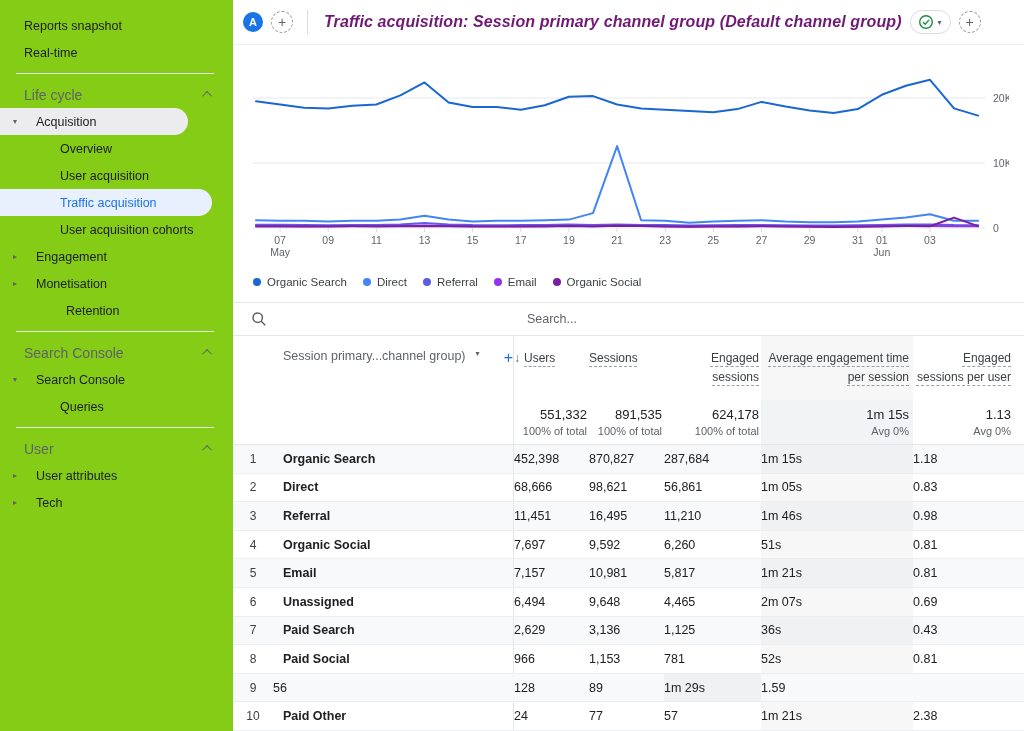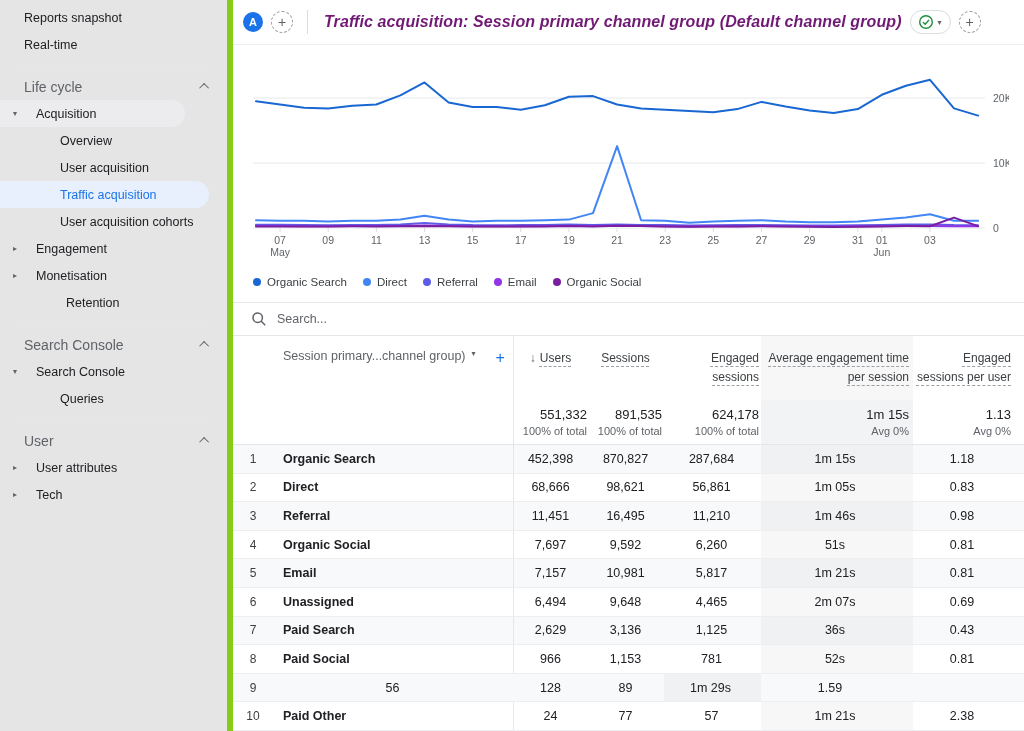--- a/index.html
+++ b/index.html
@@ -1,21 +1,21 @@
 <!DOCTYPE html>
 <html><head>
 <meta charset="utf-8">
 <style>
   * { margin:0; padding:0; box-sizing:border-box; }
   html,body { width:1024px; height:731px; overflow:hidden; background:#fff;
     font-family:"Liberation Sans", sans-serif; color:#202124; }
   .app { display:flex; width:1024px; height:731px; }
 
   
-  .sidebar { width:233px; flex:0 0 233px; border-right:6px solid #84cc16; padding-top:4px; background:#e5e5e5; }
+  .sidebar { width:233px; flex:0 0 233px; border-right:3px solid #84cc16; padding-top:12px; background:#84cc16; }
   .s-item, .s-topic, .s-sub, .s-section { height:27px; display:flex; align-items:center;
     font-size:12.5px; color:#202124; cursor:pointer; white-space:nowrap; }
   .s-item { padding-left:24px; }
   .s-item.lvl2 { padding-left:36px;margin-left:30px; }
   .s-section { padding-left:24px; color:#5f6368; font-size:14px; padding-right:14px; }
   .s-section .grow { flex:1; }
   .chev-up { width:7px; height:7px; border-left:1.6px solid #5f6368; border-top:1.6px solid #5f6368;
     transform:rotate(45deg) translateY(2px); margin-right:4px; }
   .s-topic { padding-left:11px; }
   .s-topic .arr { width:25px; font-size:8px; color:#5f6368; text-align:left; padding-left:2px; }
@@ -43,32 +43,32 @@
   .legend { display:flex; align-items:center; gap:16px; padding:4px 0 0 4px; height:22px; }
   .leg-item { display:flex; align-items:center; gap:6px; font-size:11.5px; color:#3c4043; }
   .leg-dot { width:8px; height:8px; border-radius:50%; }
   .axis-text { font-size:10.5px; fill:#5f6368; }
 
   
   .table-block { margin-top:11px; border-top:1px solid #e4e6e8; }
   .search-row { height:33px; display:flex; align-items:center; padding-left:18px; gap:10px;
     border-bottom:1px solid #e4e6e8; }
   .search-input { border:none; outline:none; font-size:12.5px; color:#202124; width:300px;
-    font-family:"Liberation Sans", sans-serif; }
+    font-family:"Liberation Sans", sans-serif;text-align:right; }
   .search-input::placeholder { color:#5f6368; }
   .grid-row { display:grid; grid-template-columns:40px 241px 75px 75px 97px 152px 1fr; align-items:stretch; }
   .cell { display:flex; align-items:center; }
   .num-cell { justify-content:center; color:#3c4043; font-size:12px; }
   .dim-cell { border-right:1px solid #e4e6e8; font-size:12.5px; font-weight:bold; padding-left:10px; }
-  .met { justify-content:center; text-align:right; font-size:12.5px; padding-right:2px; }
+  .met { justify-content:flex-start; text-align:right; font-size:12.5px; padding-right:2px; }
   .met.last { padding-right:14px; }
   .col-avg { background:rgba(60,64,67,0.045); padding-right:4px; }
   .thead { height:64px; }
   .thead .cell { align-items:flex-start; padding-top:13px; }
-  .thead .dim-cell { font-weight:normal; color:#5f6368; gap:6px; font-size:12.5px; }
+  .thead .dim-cell { font-weight:normal; color:#5f6368; gap:6px; font-size:12.5px;justify-content:space-between; }
   .thead .met { font-size:12px; color:#3c4043; line-height:1.55; }
   .m-label { text-decoration:underline dashed #9aa0a6 1px; text-underline-offset:4px; }
   .sort-arrow { color:#5f6368; margin-right:4px; font-size:12px; text-decoration:none; display:inline-block; }
   .dim-caret { font-size:8px; color:#5f6368; }
   .plus-blue { color:#1a73e8; font-size:16px; margin-left:14px; cursor:pointer; }
   .totals { height:45px; border-bottom:1px solid #e4e6e8; }
   .totals .met { flex-direction:column; align-items:flex-end; justify-content:center; font-size:13px; }
   .totals .sub { font-size:11px; color:#5f6368; margin-top:3px; }
   .totals .col-avg { background:#f1f3f4; }
   .trow { height:28.6px; border-bottom:1px solid #eceef0; }

